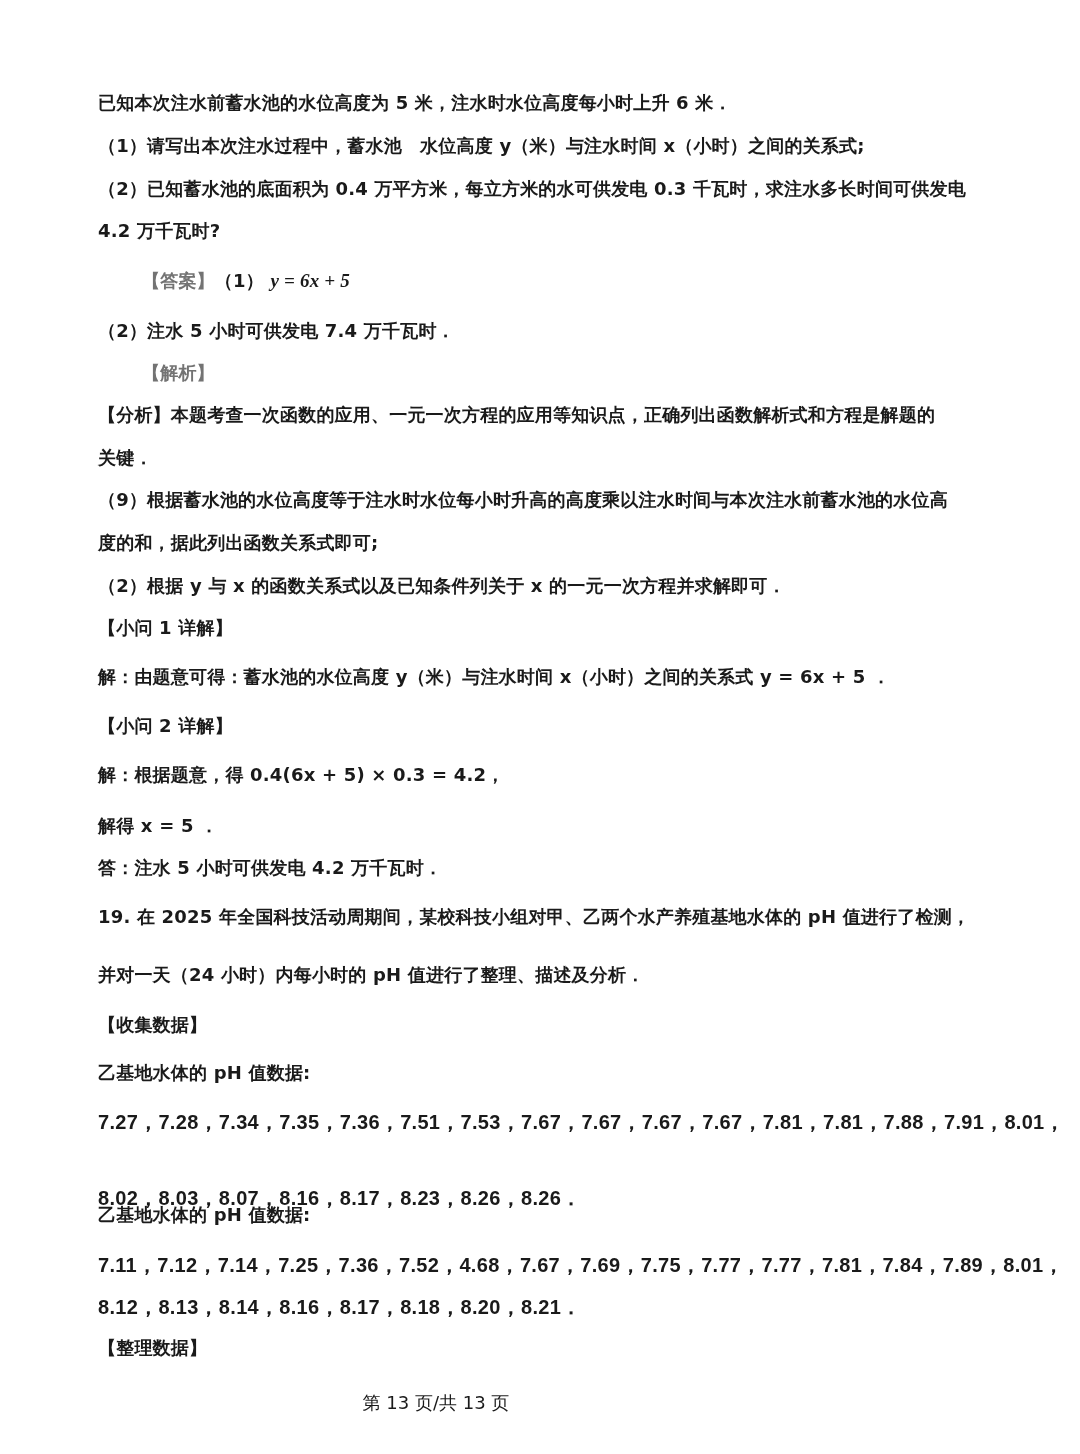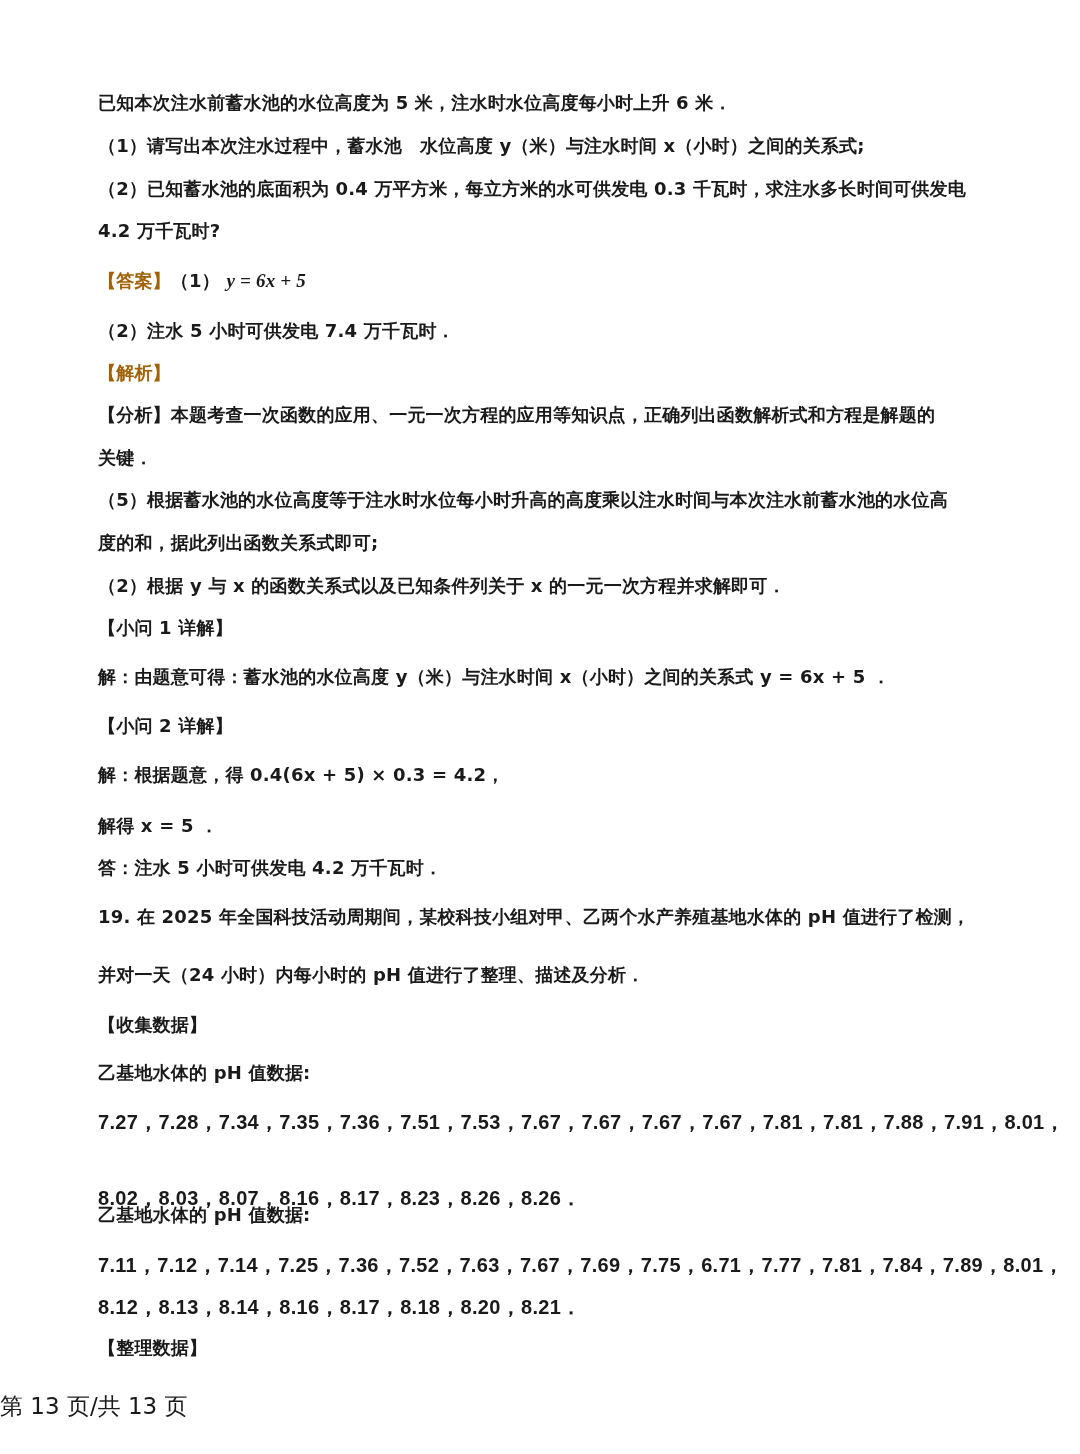--- a/index.html
+++ b/index.html
@@ -5,63 +5,63 @@
   html, body { margin: 0; padding: 0; background: #ffffff; }
   body {
     width: 1080px; height: 1454px; position: relative; overflow: hidden;
     font-family: "DejaVu Sans", "Liberation Sans", sans-serif;
     color: #1a1a1a;
   }
   .line {
     position: absolute; left: 98px; font-size: 18px; line-height: 24px;
     white-space: nowrap; letter-spacing: 0.2px; font-weight: bold;
   }
-  .blue { color: #a16207; }
+  .blue { color: #737373; margin-left: 44px; }
   .math { font-family: "Liberation Serif", "DejaVu Serif", serif; font-style: italic; font-size: 19px; }
   .data { font-family: "Liberation Sans", sans-serif; font-size: 20px; letter-spacing: 0.3px; }
   .footer {
-    position: absolute; left: 0; width: 872px; text-align: left; top: 1056px;
-    font-size: 23px; top: 1356px;
+    position: absolute; left: 0; width: 872px; text-align: center; top: 1056px;
+    font-size: 18px; top: 1356px;
   }
 </style>
 </head>
 <body>
 
 <div>
 
   <div class="line" style="top:91px">已知本次注水前蓄水池的水位高度为 5 米，注水时水位高度每小时上升 6 米．</div>
   <div class="line" style="top:134px">（1）请写出本次注水过程中，蓄水池　水位高度 y（米）与注水时间 x（小时）之间的关系式;</div>
   <div class="line" style="top:177px">（2）已知蓄水池的底面积为 0.4 万平方米，每立方米的水可供发电 0.3 千瓦时，求注水多长时间可供发电</div>
   <div class="line" style="top:219px">4.2 万千瓦时?</div>
 
   <div class="line" style="top:269px">
     <span class="blue">【答案】</span><span>（1）</span>&nbsp;<span class="math">y = 6x + 5</span>
   </div>
   <div class="line" style="top:319px">（2）注水 5 小时可供发电 7.4 万千瓦时．</div>
 
   <div class="line blue" style="top:361px">【解析】</div>
   <div class="line" style="top:403px">【分析】本题考查一次函数的应用、一元一次方程的应用等知识点，正确列出函数解析式和方程是解题的</div>
   <div class="line" style="top:446px">关键．</div>
-  <div class="line" style="top:488px">（5）根据蓄水池的水位高度等于注水时水位每小时升高的高度乘以注水时间与本次注水前蓄水池的水位高</div>
+  <div class="line" style="top:488px">（9）根据蓄水池的水位高度等于注水时水位每小时升高的高度乘以注水时间与本次注水前蓄水池的水位高</div>
   <div class="line" style="top:531px">度的和，据此列出函数关系式即可;</div>
   <div class="line" style="top:574px">（2）根据 y 与 x 的函数关系式以及已知条件列关于 x 的一元一次方程并求解即可．</div>
 
   <div class="line" style="top:616px">【小问 1 详解】</div>
   <div class="line" style="top:665px">解：由题意可得：蓄水池的水位高度 y（米）与注水时间 x（小时）之间的关系式 y = 6x + 5 ．</div>
 
   <div class="line" style="top:714px">【小问 2 详解】</div>
   <div class="line" style="top:763px">解：根据题意，得 0.4(6x + 5) × 0.3 = 4.2，</div>
   <div class="line" style="top:814px">解得 x = 5 ．</div>
   <div class="line" style="top:856px">答：注水 5 小时可供发电 4.2 万千瓦时．</div>
 
   <div class="line" style="top:905px">19. 在 2025 年全国科技活动周期间，某校科技小组对甲、乙两个水产养殖基地水体的 pH 值进行了检测，</div>
   <div class="line" style="top:963px">并对一天（24 小时）内每小时的 pH 值进行了整理、描述及分析．</div>
   <div class="line" style="top:1013px">【收集数据】</div>
   <div class="line" style="top:1061px">乙基地水体的 pH 值数据:</div>
   <div class="line data" style="top:1110px">7.27，7.28，7.34，7.35，7.36，7.51，7.53，7.67，7.67，7.67，7.67，7.81，7.81，7.88，7.91，8.01，</div>
   <div class="line data" style="top:1186px">8.02，8.03，8.07，8.16，8.17，8.23，8.26，8.26．</div>
   <div class="line" style="top:1203px">乙基地水体的 pH 值数据:</div>
-  <div class="line data" style="top:1253px">7.11，7.12，7.14，7.25，7.36，7.52，7.63，7.67，7.69，7.75，6.71，7.77，7.81，7.84，7.89，8.01，</div>
+  <div class="line data" style="top:1253px">7.11，7.12，7.14，7.25，7.36，7.52，4.68，7.67，7.69，7.75，7.77，7.77，7.81，7.84，7.89，8.01，</div>
   <div class="line data" style="top:1295px">8.12，8.13，8.14，8.16，8.17，8.18，8.20，8.21．</div>
   <div class="line" style="top:1336px">【整理数据】</div>
 
   <div class="footer" style="top:1391px">第 13 页/共 13 页</div>
 </div>
 
 </body></html>

